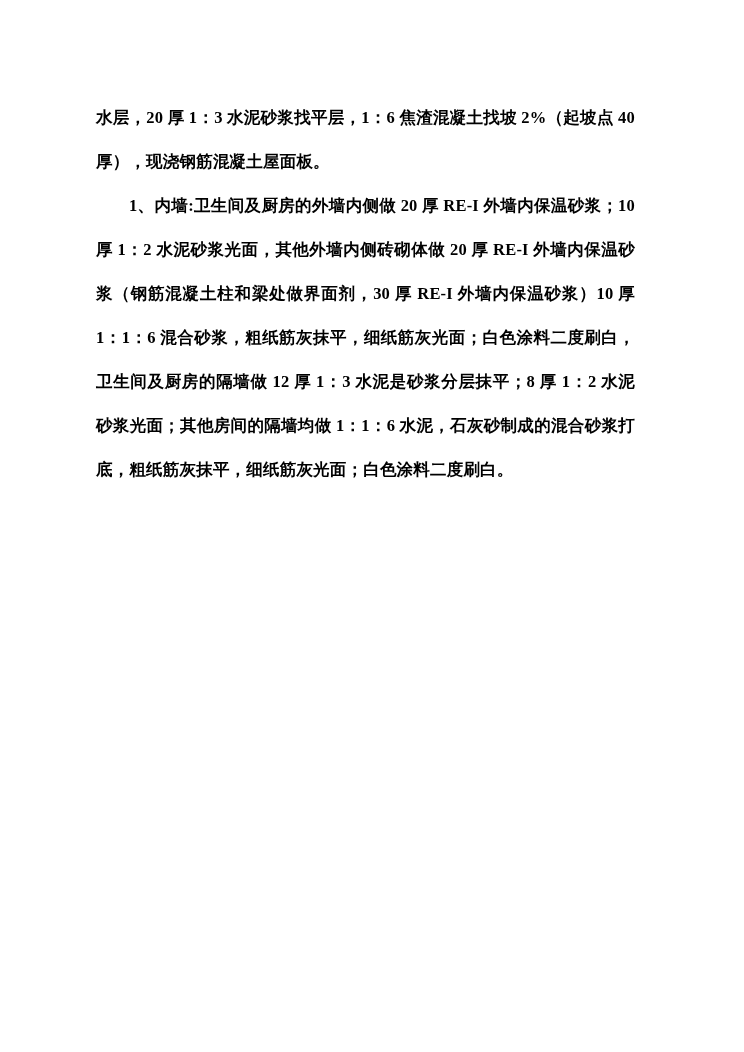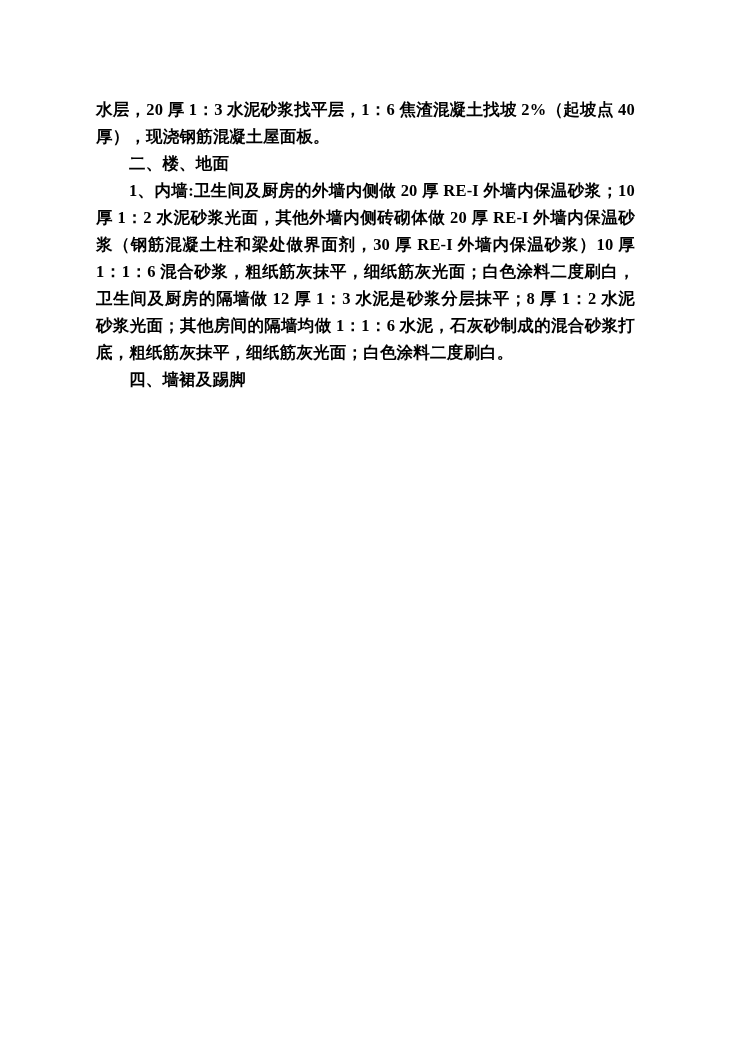--- a/index.html
+++ b/index.html
@@ -22,35 +22,33 @@
     box-sizing: border-box;
   }
   .content {
     position: absolute;
     left: 96px;
     top: 96px;
     width: 556px;
   }
   .para {
     font-size: 16.5px;
-    line-height: 27px;
+    line-height: 44px;
     font-weight: bold;
     text-align: justify;
     text-justify: inter-ideograph;
     margin: 0 17px 0 0;
     letter-spacing: 0.2px;
     font-family: "Liberation Serif", "DejaVu Serif", serif;
   }
   .indent {
     text-indent: 33px;
   }
 </style>
 </head>
 <body>
 
 <div class="page">
   <div class="content">
     <p class="para">水层，20 厚 1：3 水泥砂浆找平层，1：6 焦渣混凝土找坡 2%（起坡点 40 厚），现浇钢筋混凝土屋面板。</p>
-    <p class="para indent">二、楼、地面</p>
     <p class="para indent">1、内墙:卫生间及厨房的外墙内侧做 20 厚 RE-I 外墙内保温砂浆；10 厚 1：2 水泥砂浆光面，其他外墙内侧砖砌体做 20 厚 RE-I 外墙内保温砂浆（钢筋混凝土柱和梁处做界面剂，30 厚 RE-I 外墙内保温砂浆）10 厚 1：1：6 混合砂浆，粗纸筋灰抹平，细纸筋灰光面；白色涂料二度刷白，卫生间及厨房的隔墙做 12 厚 1：3 水泥是砂浆分层抹平；8 厚 1：2 水泥砂浆光面；其他房间的隔墙均做 1：1：6 水泥，石灰砂制成的混合砂浆打底，粗纸筋灰抹平，细纸筋灰光面；白色涂料二度刷白。</p>
-    <p class="para indent">四、墙裙及踢脚</p>
   </div>
 </div>
 
 </body></html>

